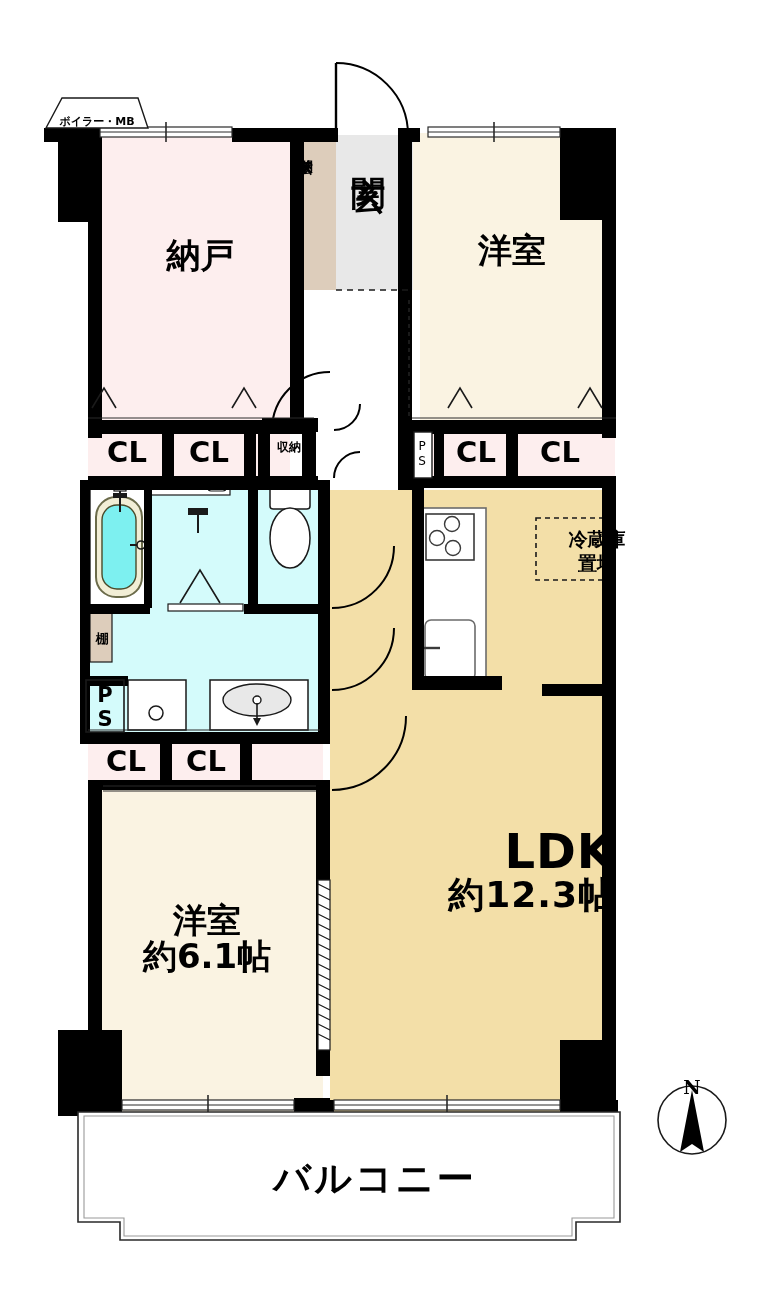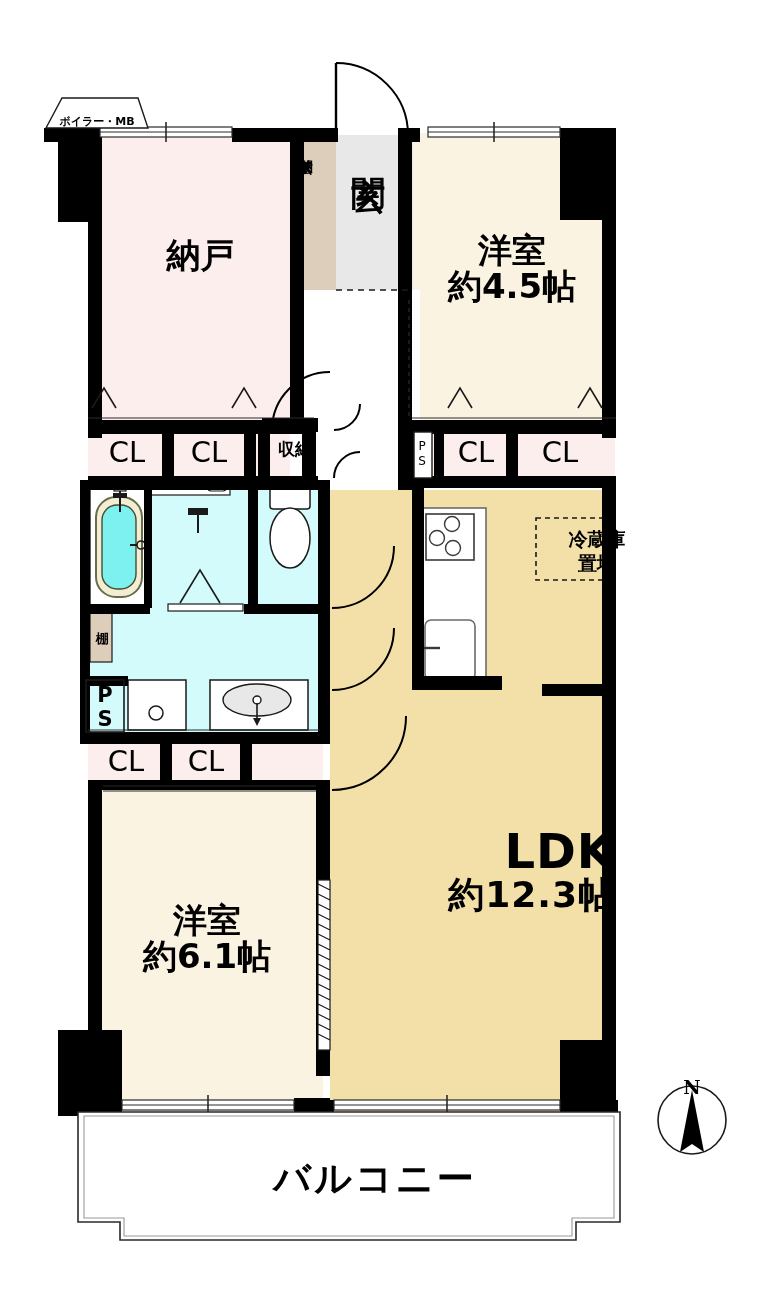--- a/index.html
+++ b/index.html
@@ -25,22 +25,22 @@
     text-align: center;
     font-weight: 700;
     color: #000;
     line-height: 1.05;
     white-space: nowrap;
     pointer-events: none;
     paint-order: stroke fill;
   }
   .lbl-big   { font-size: 40px; letter-spacing: 1px; }
   .lbl-mid   { font-size: 34px; }
-  .lbl-cl    { font-size: 29px; font-weight: 400; }
-  .lbl-sm    { font-size: 17px; text-align: right; }
+  .lbl-cl    { font-size: 29px; font-weight: 700; }
+  .lbl-sm    { font-size: 12px; }
   .lbl-xs    { font-size: 13px; }
   .lbl-tiny  { font-size: 11px; }
   .vert      { writing-mode: vertical-rl; text-orientation: upright; }
 </style>
 </head>
 <body>
 
 <svg id="floorplan" viewBox="0 0 772 1302" width="772" height="1302" xmlns="http://www.w3.org/2000/svg">
 
   <rect x="0" y="0" width="772" height="1302" fill="#ffffff"></rect>
@@ -314,21 +314,20 @@
 <div>
 
   <div class="room-label lbl-tiny" style="left:52px; top:116px; width:90px;">ボイラー・MB</div>
 
   <div class="room-label lbl-mid" style="left:98px; top:238px; width:205px;">
     <div>納戸</div>
   </div>
 
   <div class="room-label lbl-mid" style="left:412px; top:233px; width:200px;">
     <div>洋室</div>
-    <div>約4.5帖</div>
   </div>
 
   <div class="room-label lbl-mid" style="left:102px; top:903px; width:210px;">
     <div>洋室</div>
     <div>約6.1帖</div>
   </div>
 
   <div class="room-label lbl-big" style="left:333px; top:826px; width:282px;text-align:right;">
     <div style="font-size:48px;">LDK</div>
     <div style="font-size:36px;">約12.3帖</div>

